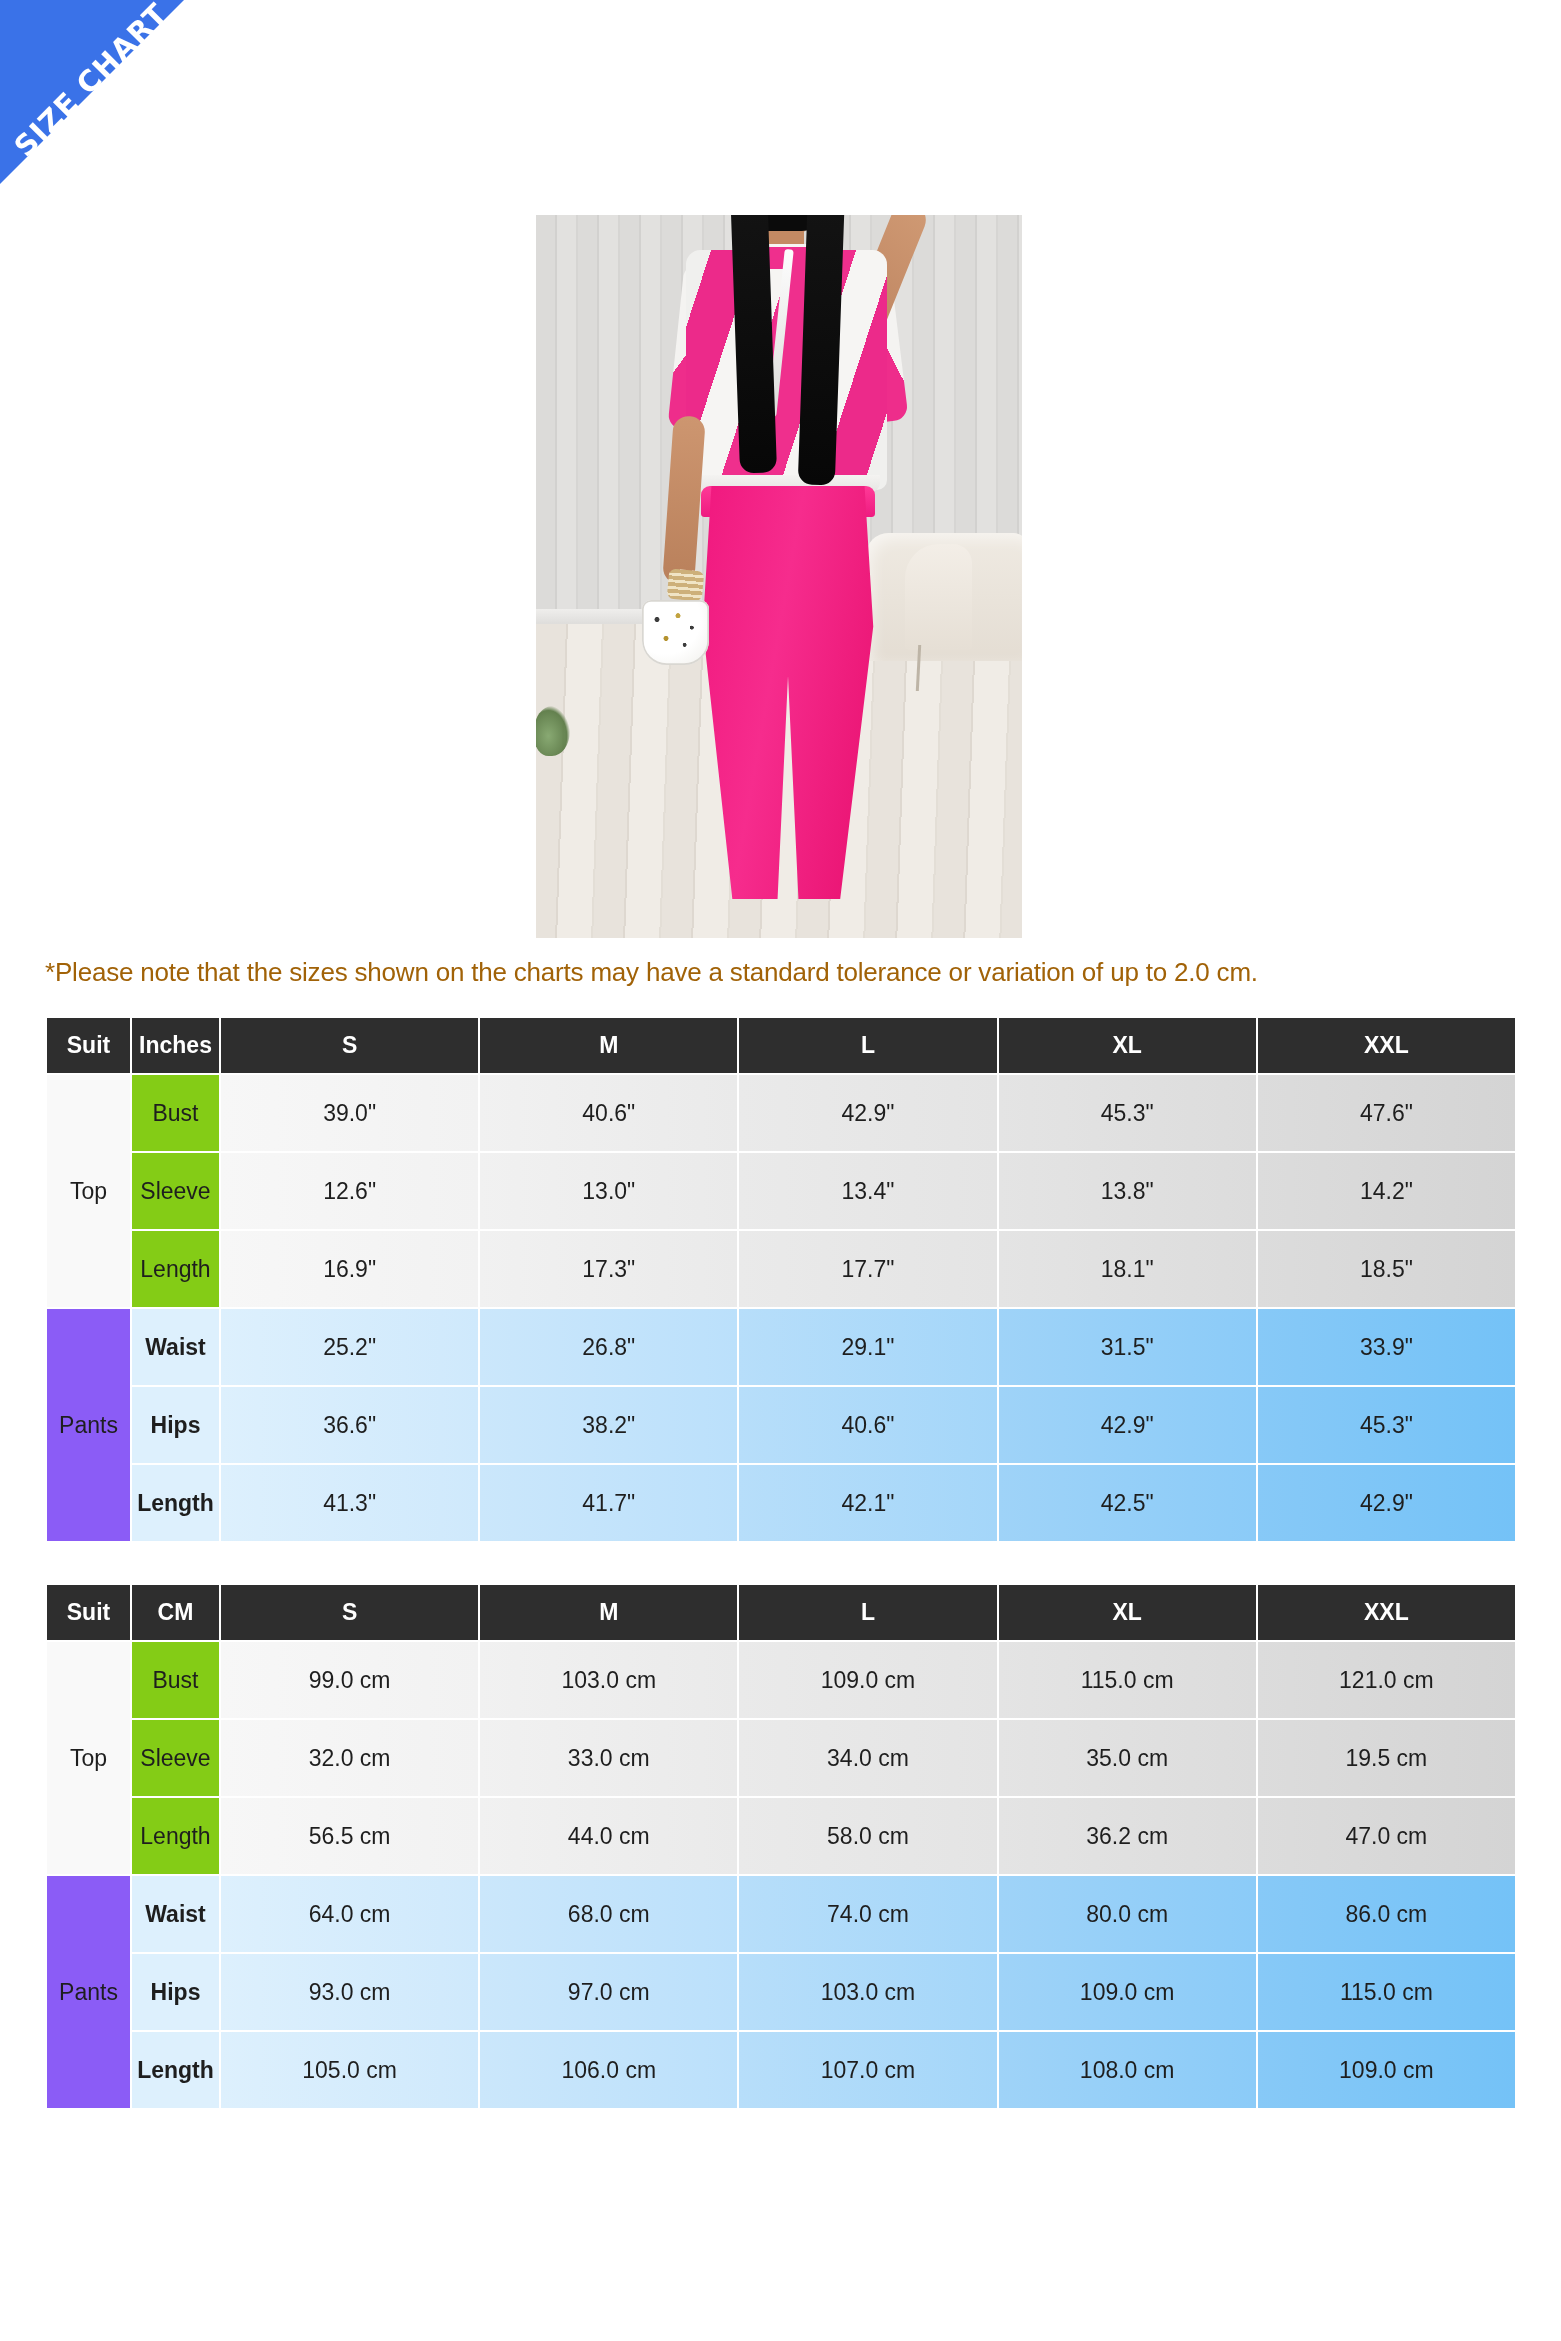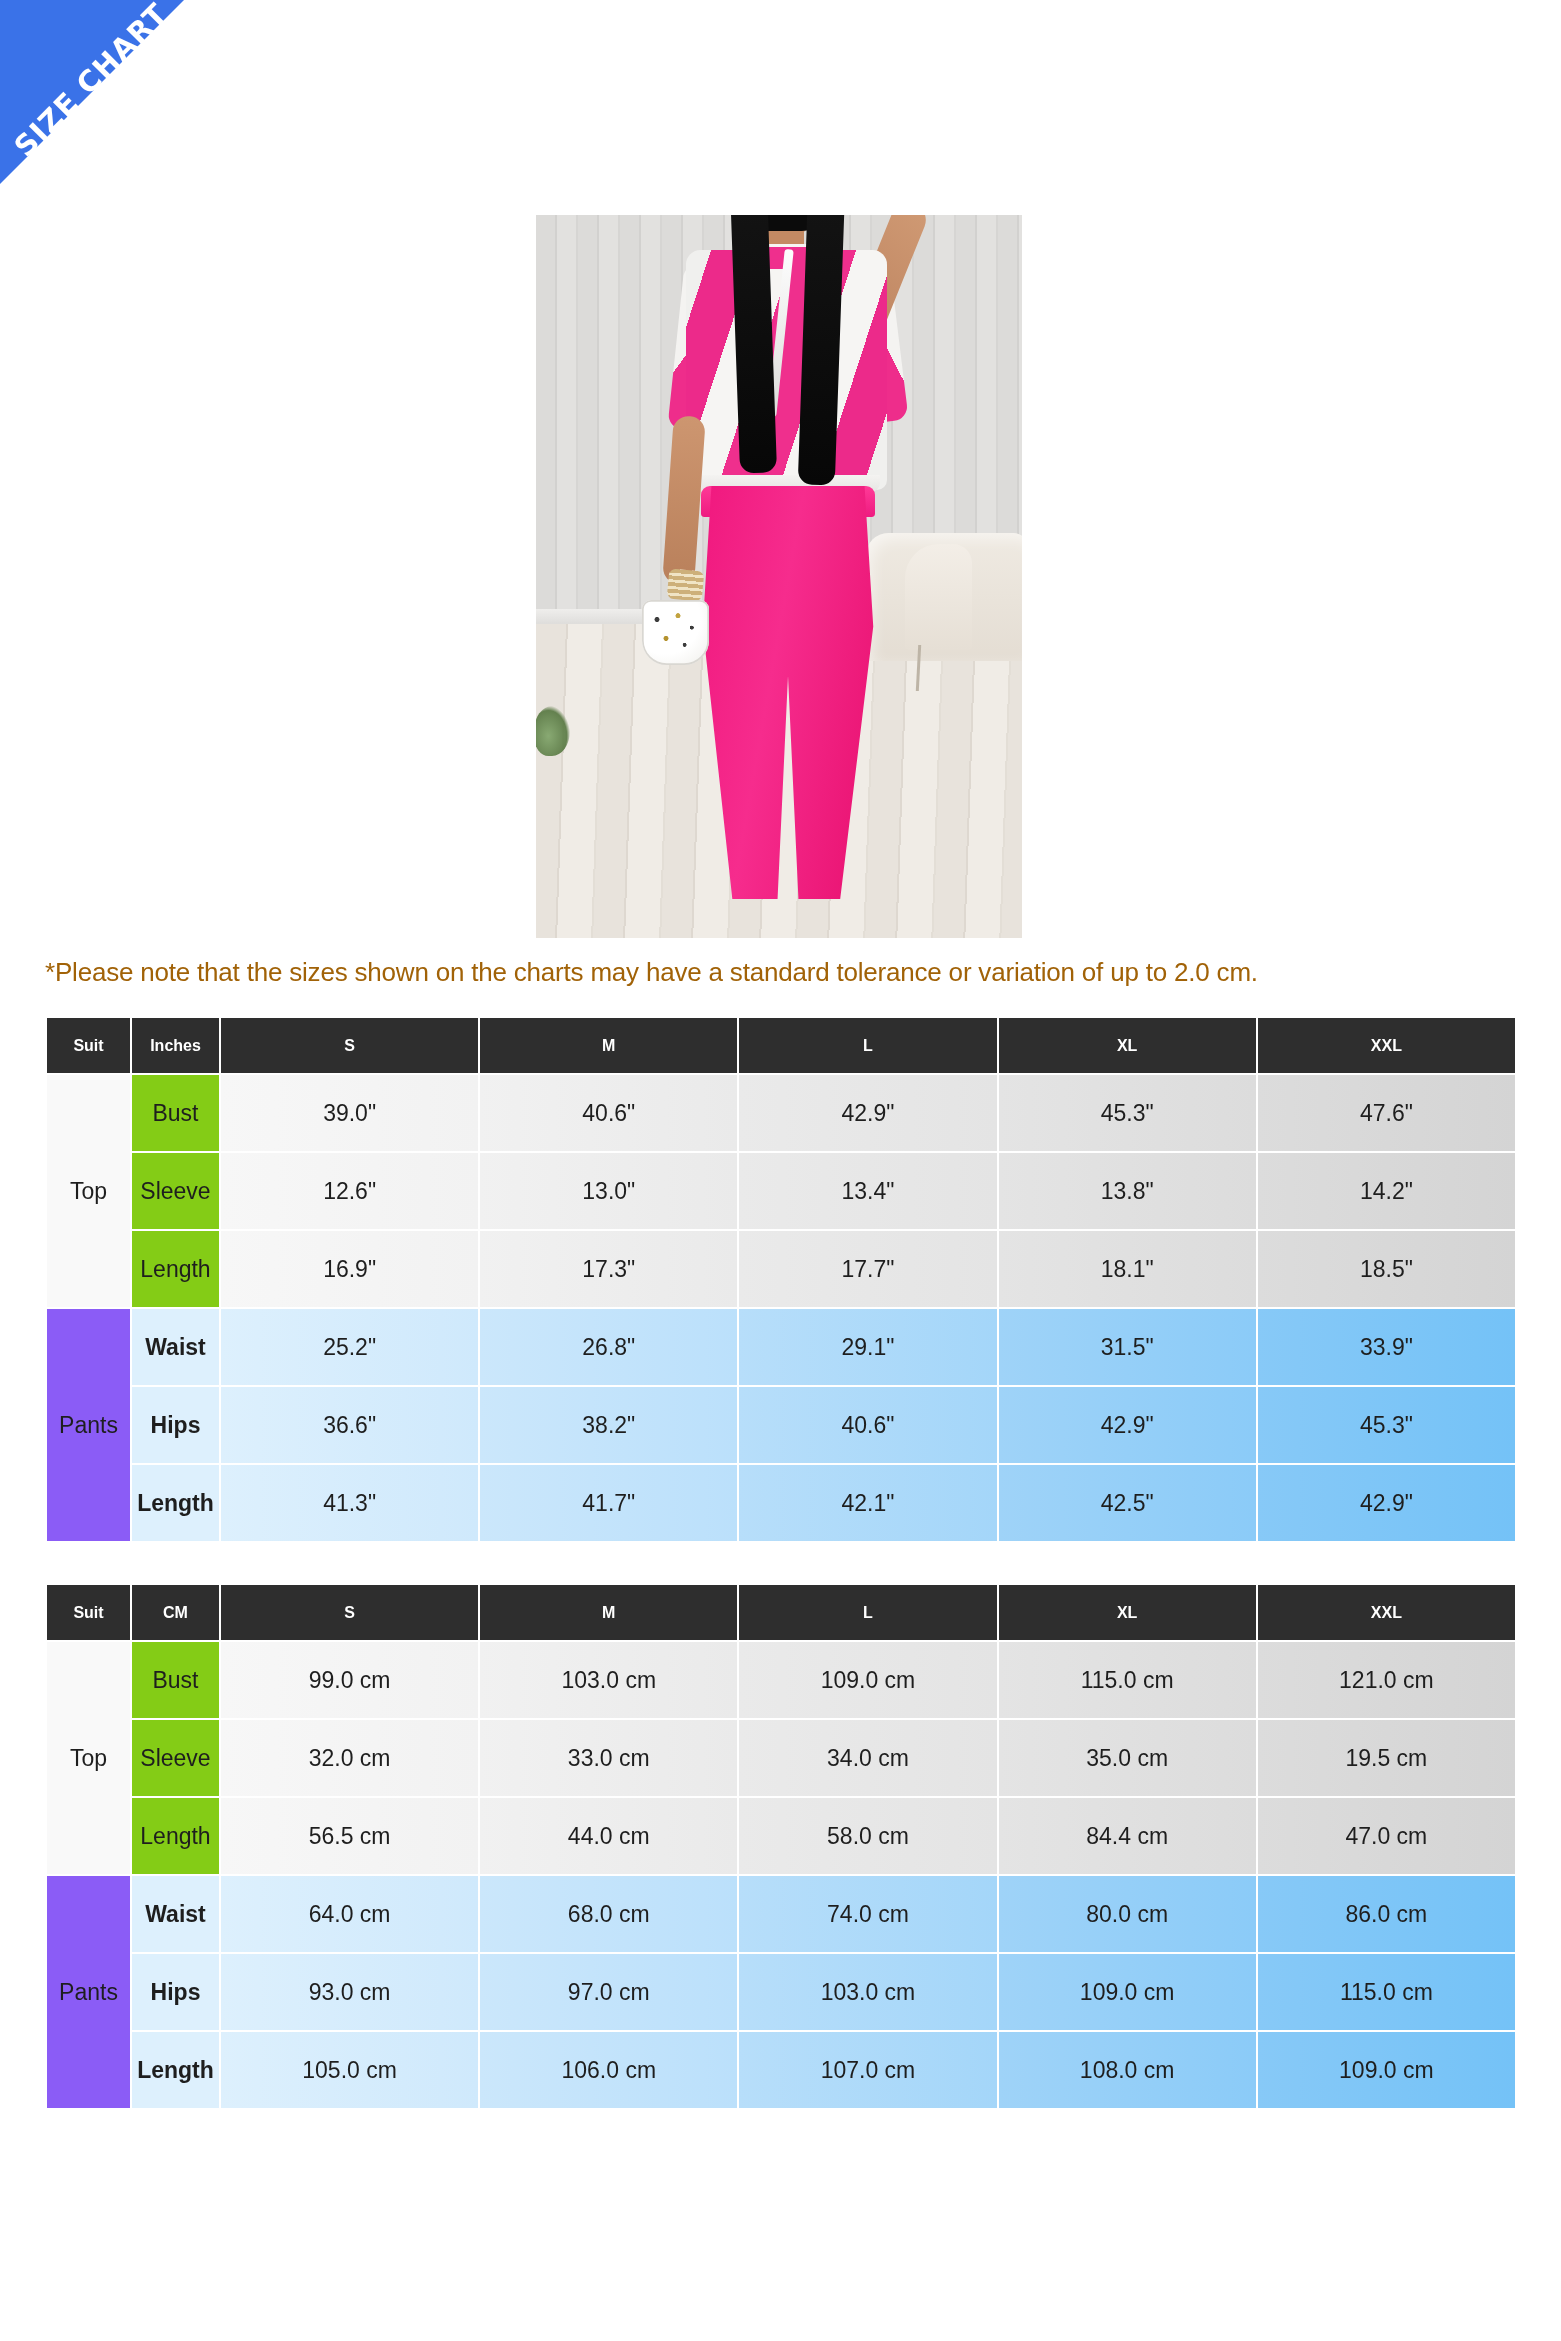--- a/index.html
+++ b/index.html
@@ -201,21 +201,21 @@
     font-family:"Liberation Sans Narrow","Liberation Sans",sans-serif;
     font-size:23px;
     color:#1e1e1e;
     height:76px;
   }
   .sizetable thead th{
     background:#2e2e2e;
     color:#ffffff;
     font-weight:bold;
     height:55px;
-    font-size:16px;
+    font-size:23px;
   }
   .col-suit{width:83px;}
   .col-part{width:87px;}
   .col-size{width:auto;}
 
   
   .grp-top .cell-s { background:linear-gradient(90deg,#f7f7f7,#f2f2f2); }
   .grp-top .cell-m { background:linear-gradient(90deg,#f1f1f1,#eaeaea); }
   .grp-top .cell-l { background:linear-gradient(90deg,#eaeaea,#e4e4e4); }
   .grp-top .cell-xl{ background:linear-gradient(90deg,#e4e4e4,#dcdcdc); }
@@ -385,21 +385,21 @@
       <td class="cell-m">33.0 cm</td>
       <td class="cell-l">34.0 cm</td>
       <td class="cell-xl">35.0 cm</td>
       <td class="cell-xxl">19.5 cm</td>
     </tr>
     <tr>
       <td class="lbl">Length</td>
       <td class="cell-s">56.5 cm</td>
       <td class="cell-m">44.0 cm</td>
       <td class="cell-l">58.0 cm</td>
-      <td class="cell-xl">84.4 cm</td>
+      <td class="cell-xl">36.2 cm</td>
       <td class="cell-xxl">47.0 cm</td>
     </tr>
   </tbody>
   <tbody class="grp-pants">
     <tr>
       <td class="grpcell" rowspan="3">Pants</td>
       <td class="lbl">Waist</td>
       <td class="cell-s">64.0 cm</td>
       <td class="cell-m">68.0 cm</td>
       <td class="cell-l">74.0 cm</td>

